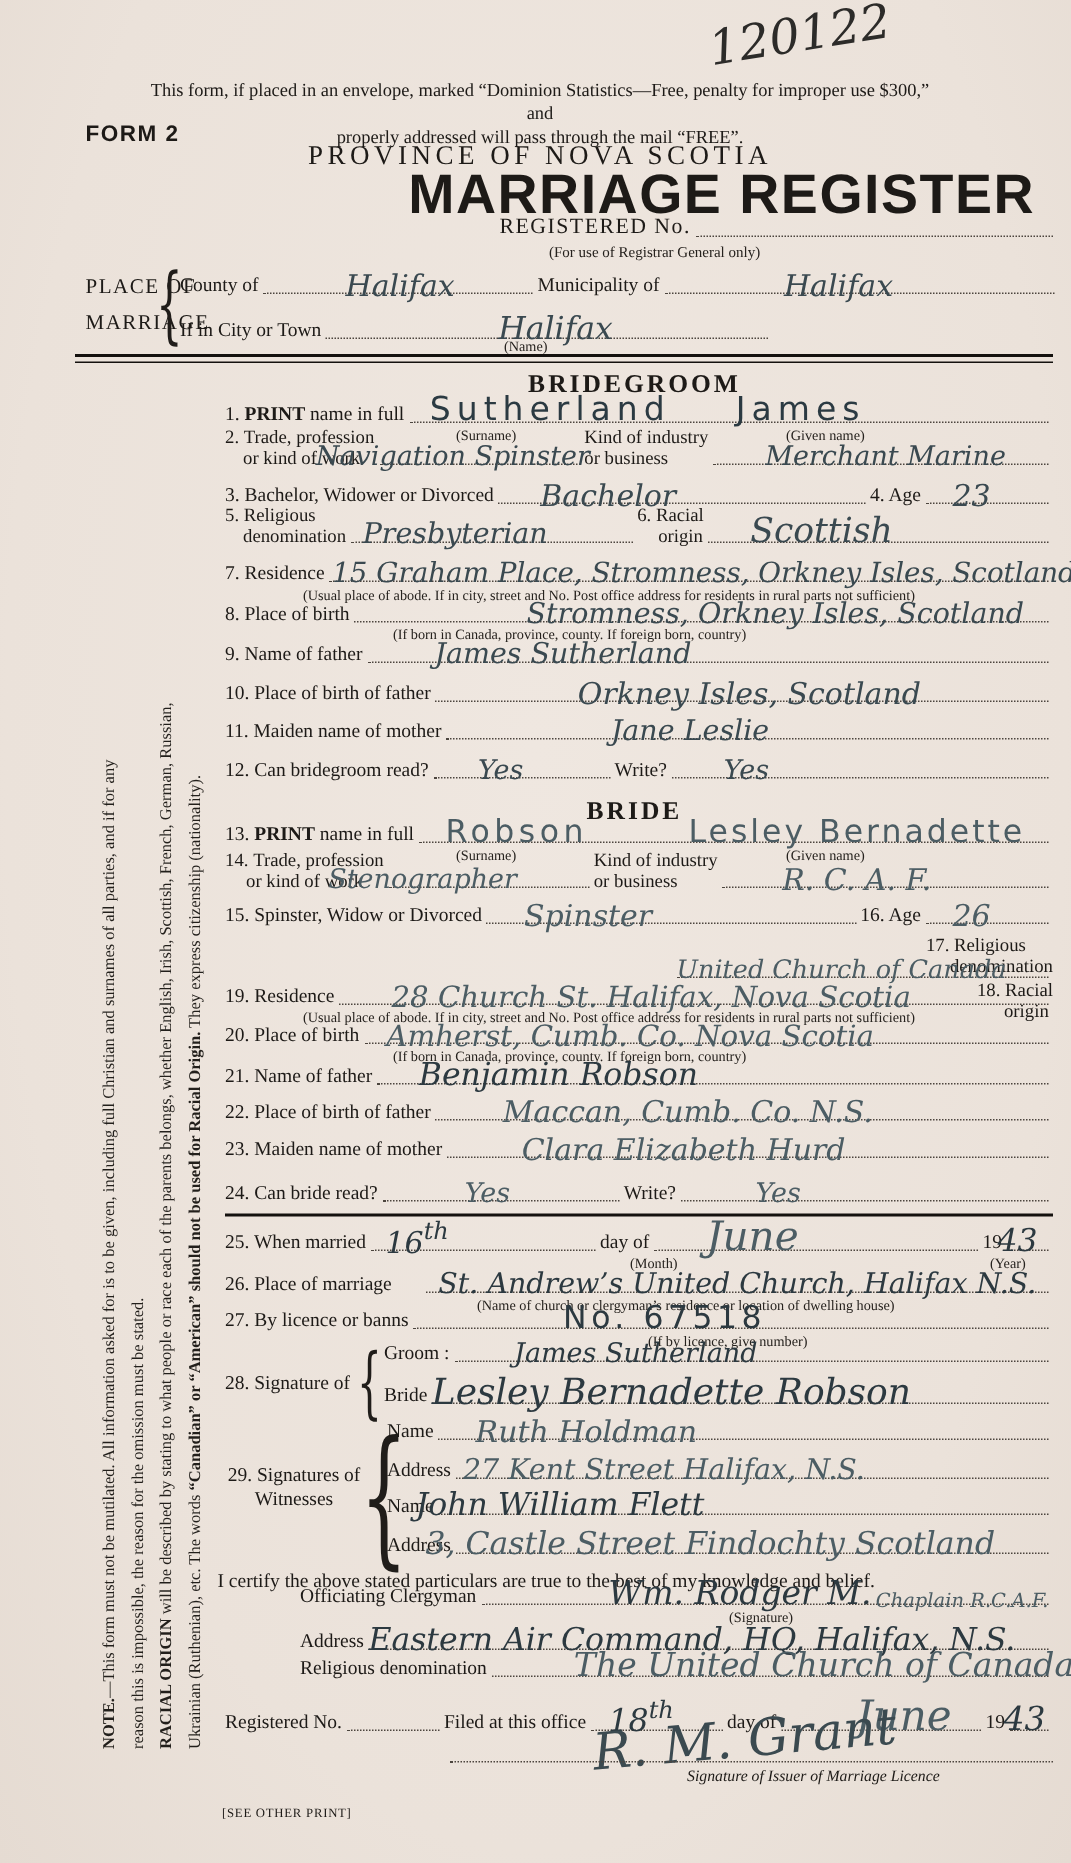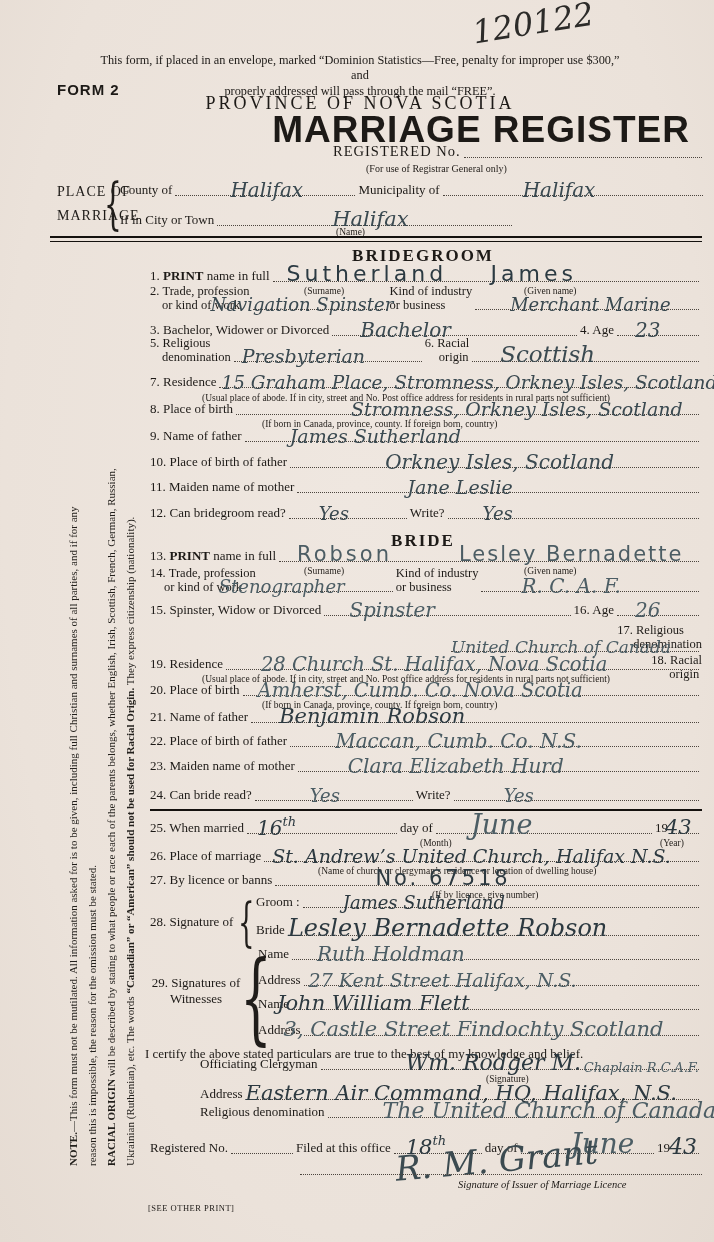--- a/index.html
+++ b/index.html
@@ -15,21 +15,21 @@
   .lb2{font-size:12.5px;line-height:1.08;white-space:nowrap;}
   .dl{position:relative;flex:1;border-bottom:1.5px dotted #4c453e;height:2px;align-self:flex-end;margin:0 3px 2px 3px;}
   .dlf{position:relative;border-bottom:1.5px dotted #4c453e;height:2px;align-self:flex-end;margin:0 3px 2px 3px;}
   .hw{position:absolute;bottom:-5px;white-space:nowrap;font-family:"DejaVu Serif",serif;
       font-style:italic;color:#3a4950;font-size:17px;line-height:1;}
   .hp{position:absolute;bottom:-4px;white-space:nowrap;font-family:"DejaVu Sans",sans-serif;
       color:#2b3a42;font-size:22px;letter-spacing:4px;line-height:1;}
   .ink2{color:#4c5d64;}
   .ink3{color:#2c3940;}
   .sn{position:absolute;font-size:9.5px;white-space:nowrap;color:#26221e;}
-  .sup{font-size:13px;vertical-align:9px;text-align:right;}
+  .sup{font-size:16px;vertical-align:9px;text-align:right;}
   .brace{position:absolute;font-family:"DejaVu Serif",serif;font-weight:300;color:#201d1a;
          transform:scaleX(.5);transform-origin:left center;line-height:1;}
   .brace::before{content:"{";}
   .sect{position:absolute;font-size:17px;font-weight:bold;letter-spacing:2px;text-align:center;}
   .rule-double{position:absolute;border-top:2.5px solid #14110e;border-bottom:1.2px solid #14110e;height:2.5px;}
   .rule-heavy{position:absolute;border-top:2.5px solid #14110e;height:0;}
   .note-rot{position:absolute;left:64px;top:1166px;width:872px;transform:rotate(-90deg);
             transform-origin:top left;font-size:11px;line-height:19px;color:#221f1b;}
   .note-line{white-space:nowrap;}
   .note-b{font-weight:bold;}
@@ -279,21 +279,21 @@
       <span class="hw ink2" style="left:35px;font-size:27px;">June</span>
     </span>
     <span class="lb">19</span>
     <span class="dlf" style="width:28px;">
       <span class="hw ink3" style="left:-6px;font-size:21px;">43</span>
     </span>
   </div>
   <div class="sn" style="left:420px;top:838px;">(Month)</div>
   <div class="sn" style="left:660px;top:838px;">(Year)</div>
 
-  <div class="r" style="left:150px;top:848px;width:552px;height:16px;">
+  <div class="r" style="left:150px;top:848px;width:552px;height:16px;gap:20px;">
     <span class="lb">26. Place of marriage</span>
     <span class="dl">
       <span class="hw ink3" style="left:8px;font-size:19px;">St. Andrew’s United Church, Halifax N.S.</span>
     </span>
   </div>
   <div class="sn" style="left:318px;top:866px;">(Name of church or clergyman’s residence or location of dwelling house)</div>
 
   <div class="r" style="left:150px;top:872px;width:552px;height:16px;">
     <span class="lb">27. By licence or banns</span>
     <span class="dl">

